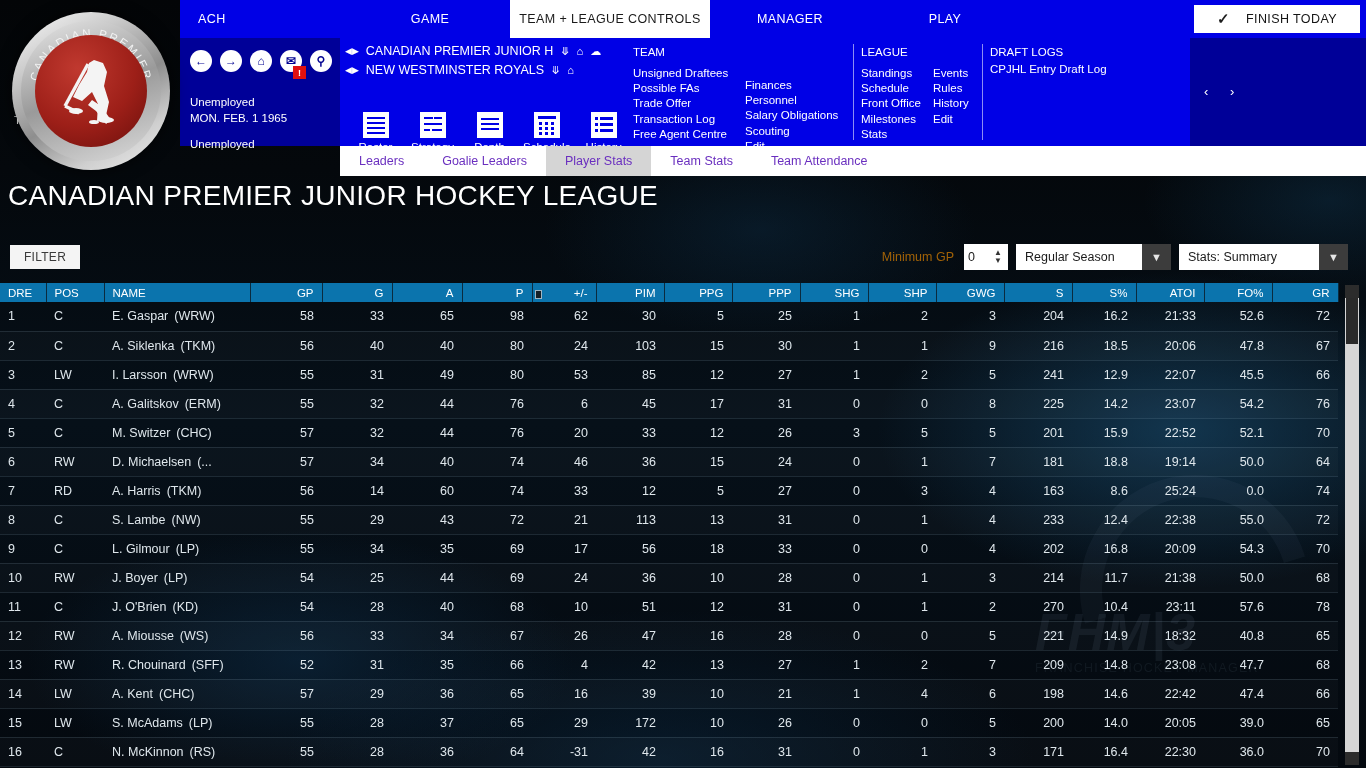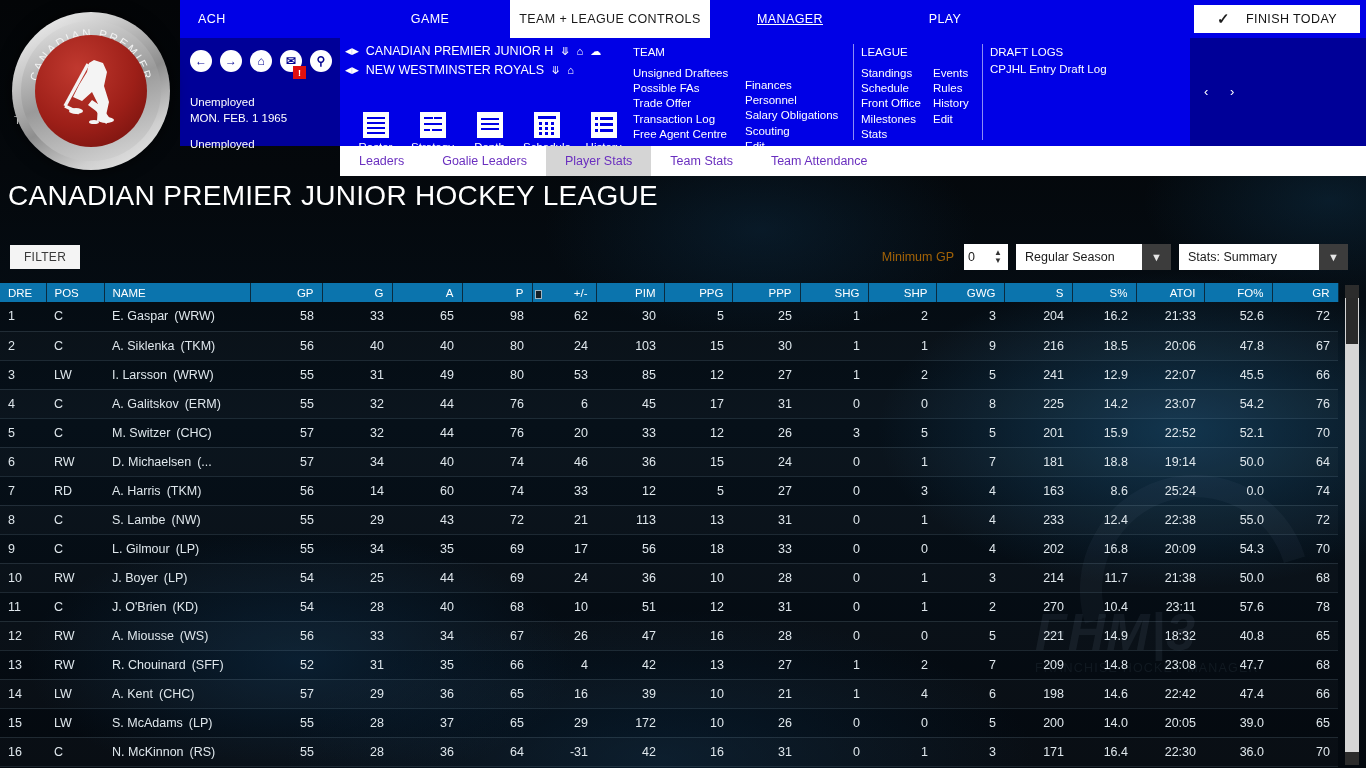--- a/index.html
+++ b/index.html
@@ -45,21 +45,21 @@
 
   
   #topbar { left:180px; top:0; width:1186px; height:38px; background:#0000e6; display:flex; align-items:stretch; }
   .ttab {
     display:flex; align-items:center; justify-content:center;
     font-size:12.5px; color:#ffffff; letter-spacing:.4px; white-space:nowrap;
   }
   .ttab.ach { justify-content:flex-start; padding-left:18px; width:170px; font-size:12.5px; }
   .ttab.game { width:160px; }
   .ttab.active { background:#ffffff; color:#1a1a1a; width:200px; }
-  .ttab.mgr { width:160px;text-decoration:underline; }
+  .ttab.mgr { width:160px; }
   .ttab.play { width:150px; }
   #finishtoday {
     position:absolute; right:6px; top:5px; width:166px; height:28px;
     background:#fff; color:#141414; font-size:12.5px; letter-spacing:.4px;
     display:flex; align-items:center; justify-content:center; gap:16px;
   }
   #finishtoday .ck { font-size:15px; font-weight:bold; color:#1d1d1d; }
 
   
   #bluepanel { left:180px; top:38px; width:1010px; height:108px; background:#0000e6; }

